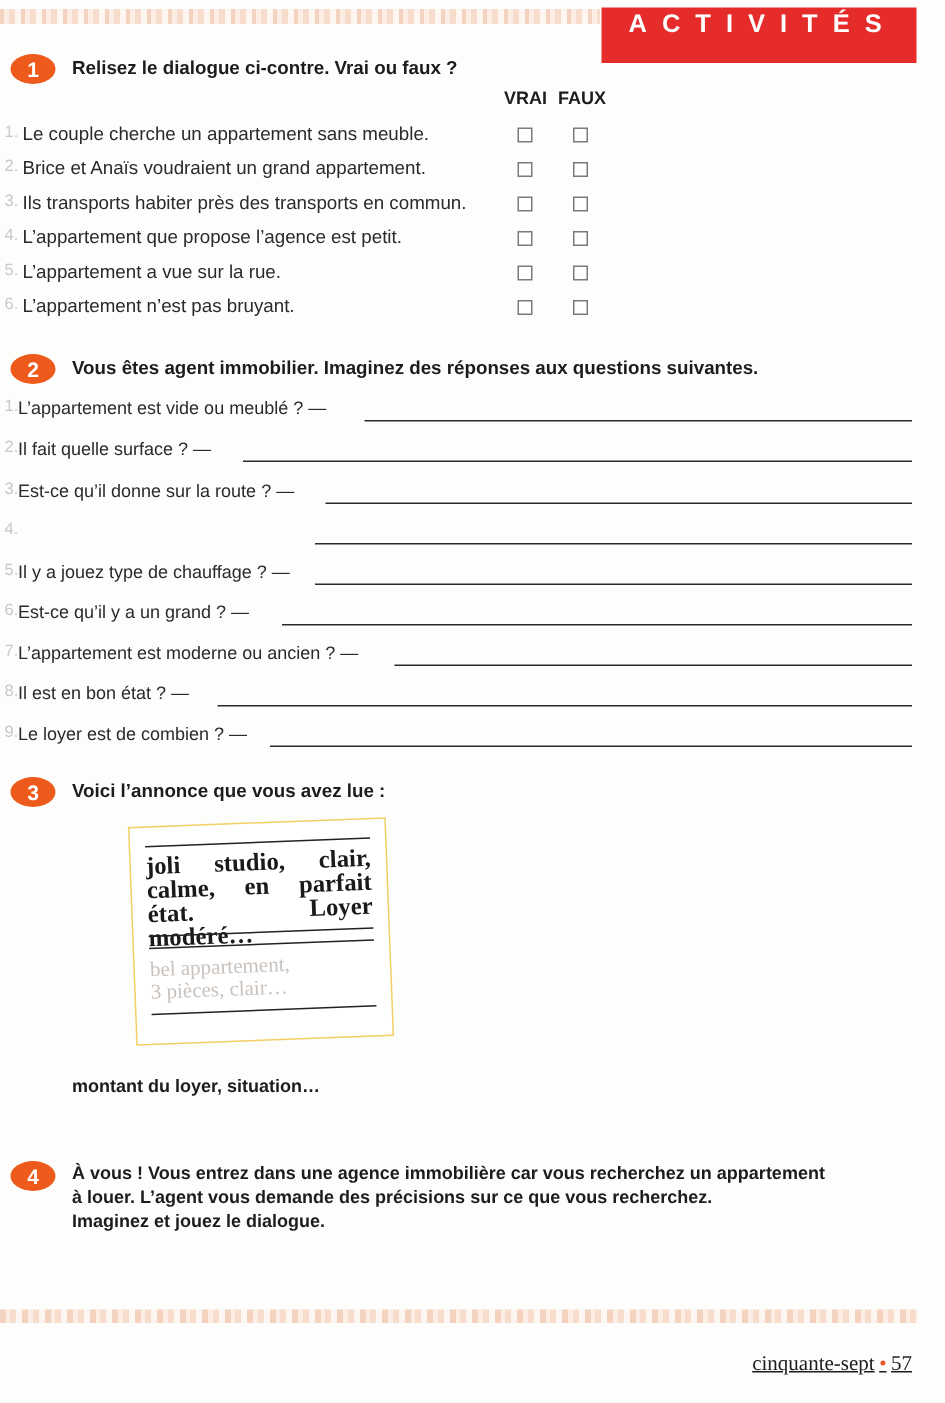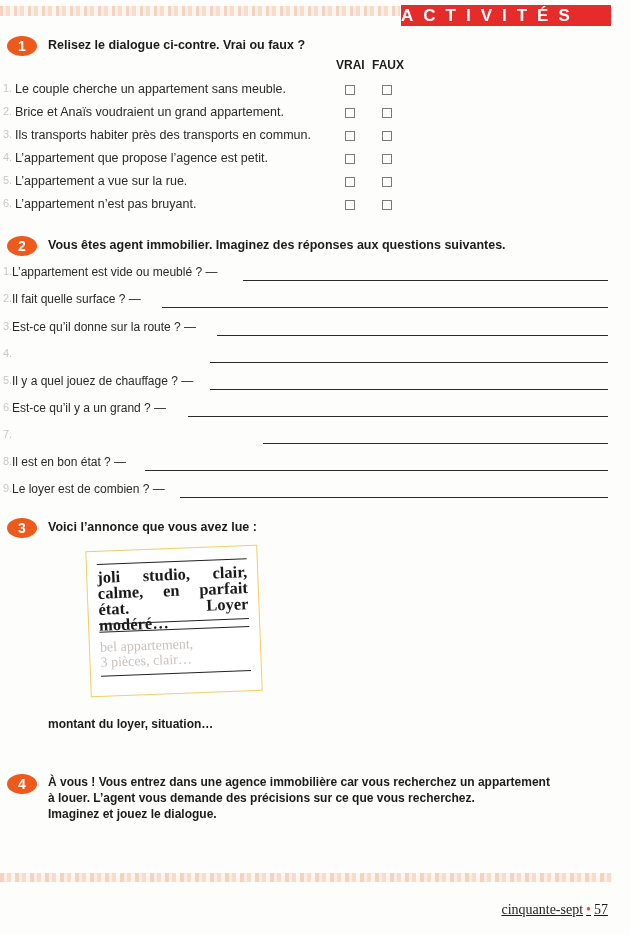--- a/index.html
+++ b/index.html
@@ -2,22 +2,22 @@
 <html><head>
 <meta charset="utf-8">
 <style>
   * { margin:0; padding:0; box-sizing:border-box; }
   html, body { width:630px; height:935px; background:#fdfdfb; overflow:hidden; }
   body { position:relative; font-family:"Liberation Sans", "DejaVu Sans", sans-serif; color:#1d1d1d; }
 
   .top-band { position:absolute; left:0; top:6px; width:400px; height:10px;
     background: repeating-linear-gradient(90deg, #f2c8b2 0 3px, #fbe9df 3px 6px, #f6d4c1 6px 10px, #fdf4ee 10px 14px);
     opacity:0.8; }
-  .header-badge { position:absolute; left:401px; top:5px; width:210px; height:21px; background:#e52c2a;
-    color:#fff; font-weight:bold; font-size:17px; letter-spacing:10px; line-height:21px; padding-left:0; }
+  .header-badge { position:absolute; left:401px; top:5px; width:210px; height:37px; background:#e52c2a;
+    color:#fff; font-weight:bold; font-size:17px; letter-spacing:10px; line-height:21px; padding-left:18px; }
 
   .ex-num { position:absolute; width:30px; height:20px; background:#ee5a1c; border-radius:50%;
     color:#fff; font-weight:bold; font-size:14px; text-align:center; line-height:20px; }
   .ex-title { position:absolute; font-size:12.5px; font-weight:bold; color:#1c1c1c; }
 
   .col-head { position:absolute; top:58px; font-size:12px; font-weight:bold; }
 
   .tf-row { position:absolute; left:0; height:18px; font-size:12.5px; color:#2a2a2a; }
   .tf-row .n { position:absolute; left:3px; color:#c8c8c8; font-size:11px; }
   .tf-row .t { position:absolute; left:15px; white-space:nowrap;text-align:center; }
@@ -108,30 +108,31 @@
   <span class="n">3.</span>
   <span class="t">Est-ce qu’il donne sur la route ?  —</span>
   <span class="line" style="left:217px;"></span>
 </div>
 <div class="q-row" style="top:347px;">
   <span class="n">4.</span>
   <span class="line" style="left:210px;"></span>
 </div>
 <div class="q-row" style="top:374px;">
   <span class="n">5.</span>
-  <span class="t">Il y a quel jouez de chauffage ?  —</span>
+  <span class="t">Il y a jouez type de chauffage ?  —</span>
   <span class="line" style="left:210px;"></span>
 </div>
 <div class="q-row" style="top:401px;">
   <span class="n">6.</span>
   <span class="t">Est-ce qu’il y a un grand ?  —</span>
   <span class="line" style="left:188px;"></span>
 </div>
 <div class="q-row" style="top:428px;">
   <span class="n">7.</span>
+  <span class="t">L’appartement est moderne ou ancien ?  —</span>
   <span class="line" style="left:263px;"></span>
 </div>
 <div class="q-row" style="top:455px;">
   <span class="n">8.</span>
   <span class="t">Il est en bon état ?  —</span>
   <span class="line" style="left:145px;"></span>
 </div>
 <div class="q-row" style="top:482px;">
   <span class="n">9.</span>
   <span class="t">Le loyer est de combien ?  —</span>

